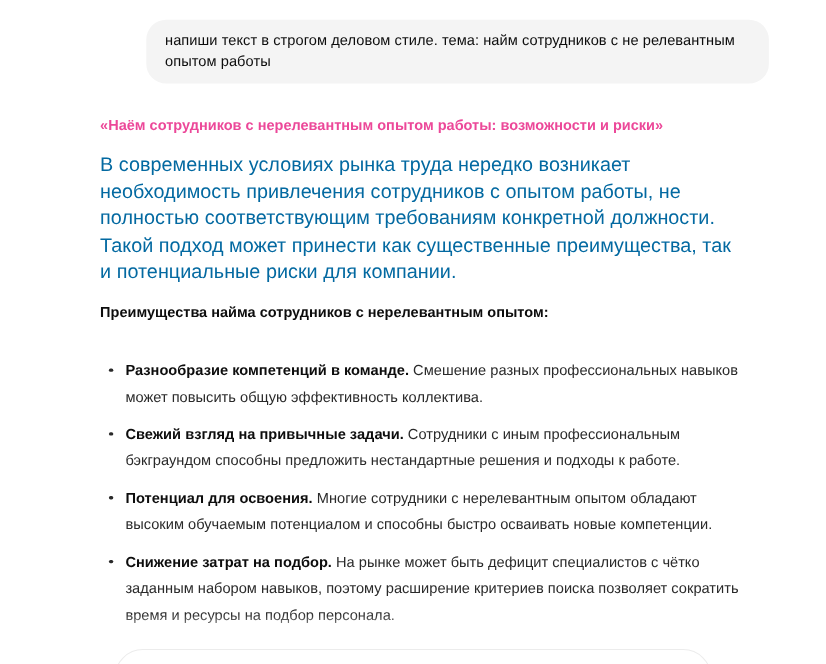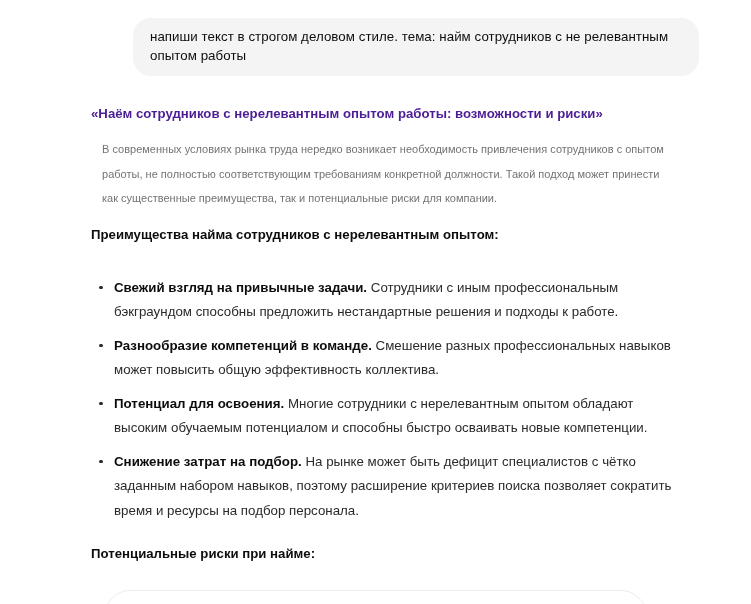--- a/index.html
+++ b/index.html
@@ -46,33 +46,32 @@
   .article {
     position: absolute;
     top: 104px;
     left: 91px;
     width: 582px;
   }
 
   .doc-title {
     font-size: 13.2px;
     font-weight: bold;
-    color: #4c1d95;
+    color: #ec4899;
     line-height: 20px;
     letter-spacing: 0.01px;
     margin-bottom: 13px;
   }
 
   .paragraph {
-    font-size: 11px;
-    color: #737373;
+    font-size: 18px;
+    color: #0369a1;
     line-height: 24.5px;
     letter-spacing: 0.01px;
     margin-bottom: 13px;
-    margin-left: 11px;
   }
 
   .section-heading {
     font-size: 13.2px;
     font-weight: bold;
     color: #0d0d0d;
     line-height: 21px;
     letter-spacing: 0.01px;
     margin-top: 5px;
     margin-bottom: 31px;
@@ -152,25 +151,25 @@
 
     <div class="doc-title">«Наём сотрудников с нерелевантным опытом работы: возможности и риски»</div>
 
     <div class="paragraph">В современных условиях рынка труда нередко возникает необходимость привлечения сотрудников с опытом работы, не полностью соответствующим требованиям конкретной должности. Такой подход может принести как существенные преимущества, так и потенциальные риски для компании.</div>
 
     <div class="section-heading">Преимущества найма сотрудников с нерелевантным опытом:</div>
 
     <ul class="bullet-list">
       <li class="bullet-item">
         <span class="bullet-dot"></span>
-        <span class="bullet-lead">Свежий взгляд на привычные задачи.</span><span> Сотрудники с иным профессиональным бэкграундом способны предложить нестандартные решения и подходы к работе.</span>
+        <span class="bullet-lead">Разнообразие компетенций в команде.</span><span> Смешение разных профессиональных навыков может повысить общую эффективность коллектива.</span>
       </li>
       <li class="bullet-item">
         <span class="bullet-dot"></span>
-        <span class="bullet-lead">Разнообразие компетенций в команде.</span><span> Смешение разных профессиональных навыков может повысить общую эффективность коллектива.</span>
+        <span class="bullet-lead">Свежий взгляд на привычные задачи.</span><span> Сотрудники с иным профессиональным бэкграундом способны предложить нестандартные решения и подходы к работе.</span>
       </li>
       <li class="bullet-item">
         <span class="bullet-dot"></span>
         <span class="bullet-lead">Потенциал для освоения.</span><span> Многие сотрудники с нерелевантным опытом обладают высоким обучаемым потенциалом и способны быстро осваивать новые компетенции.</span>
       </li>
       <li class="bullet-item">
         <span class="bullet-dot"></span>
         <span class="bullet-lead">Снижение затрат на подбор.</span><span> На рынке может быть дефицит специалистов с чётко заданным набором навыков, поэтому расширение критериев поиска позволяет сократить время и ресурсы на подбор персонала.</span>
       </li>
     </ul>

